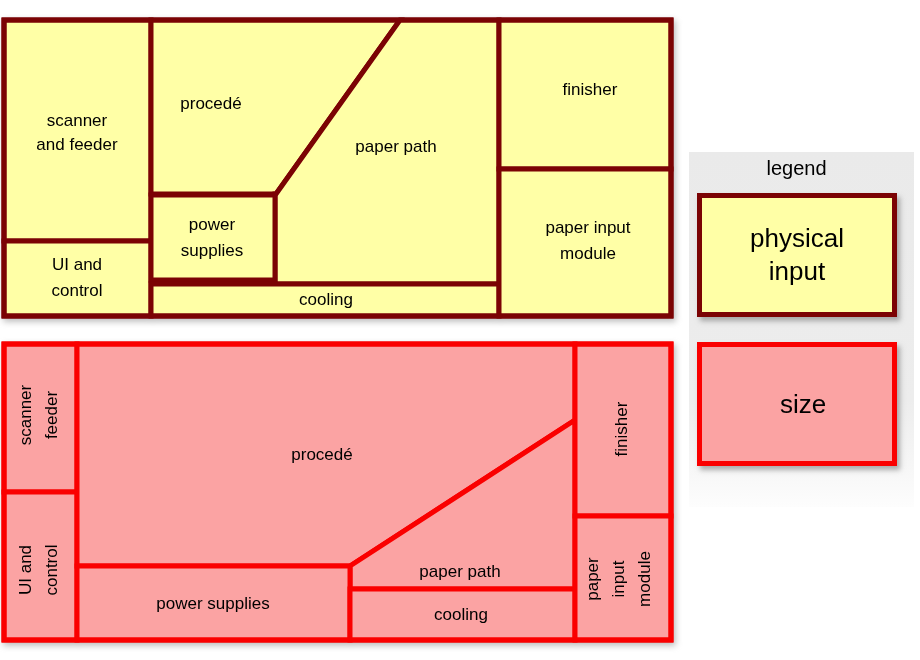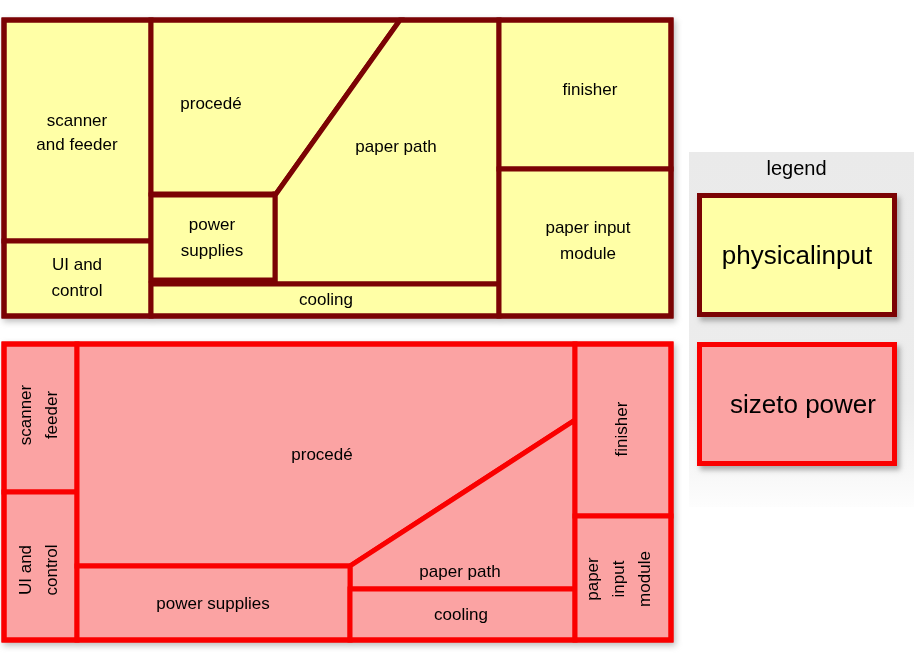--- a/index.html
+++ b/index.html
@@ -16,21 +16,21 @@
   .legend-panel{
     position:absolute;left:689px;top:152px;width:225px;height:355px;
     background:linear-gradient(180deg,#eaeaea 0%,#ededed 70%,#f5f5f5 86%,#fdfdfd 100%);
   }
   .legend-title{
     position:absolute;left:689px;top:156px;width:215px;height:24px;
     text-align:center;font-size:20px;color:#000;line-height:24px;
   }
   .legend-box{
     position:absolute;left:697px;width:200px;height:124px;box-sizing:border-box;
-    display:flex;flex-direction:row;align-items:center;justify-content:center;
+    display:flex;flex-direction:column;align-items:center;justify-content:center;
     font-size:26px;line-height:33px;color:#000;text-align:center;
     box-shadow:3px 4px 5px rgba(110,110,110,0.55);
   }
   .legend-box.physical{top:193px;background:#FFFFA6;border:5px solid #7B0304;}
   .legend-box.power{top:342px;background:#FBA3A3;border:5px solid #FA0000;padding-left:12px;}
 </style>
 </head>
 <body>
 
 <div class="legend-panel"></div>
@@ -98,14 +98,13 @@
 
 <div class="legend-title">legend</div>
 
 <div class="legend-box physical">
   <div>physical</div>
   <div>input</div>
 </div>
 
 <div class="legend-box power">
   <div>size</div>
-  <div>to power</div>
 </div>
 
 </body></html>

